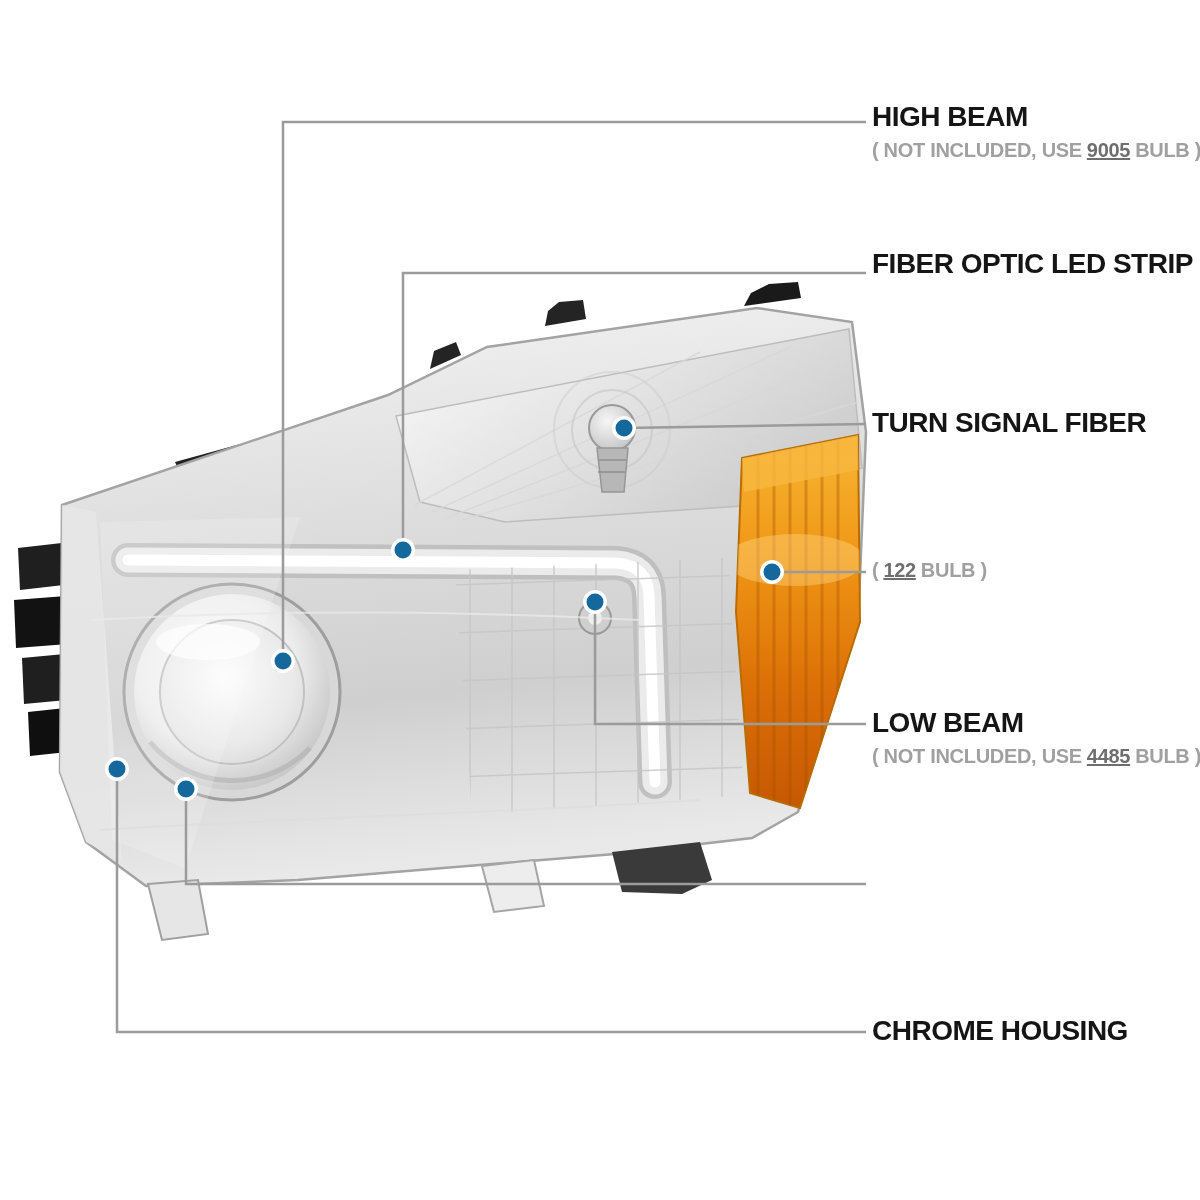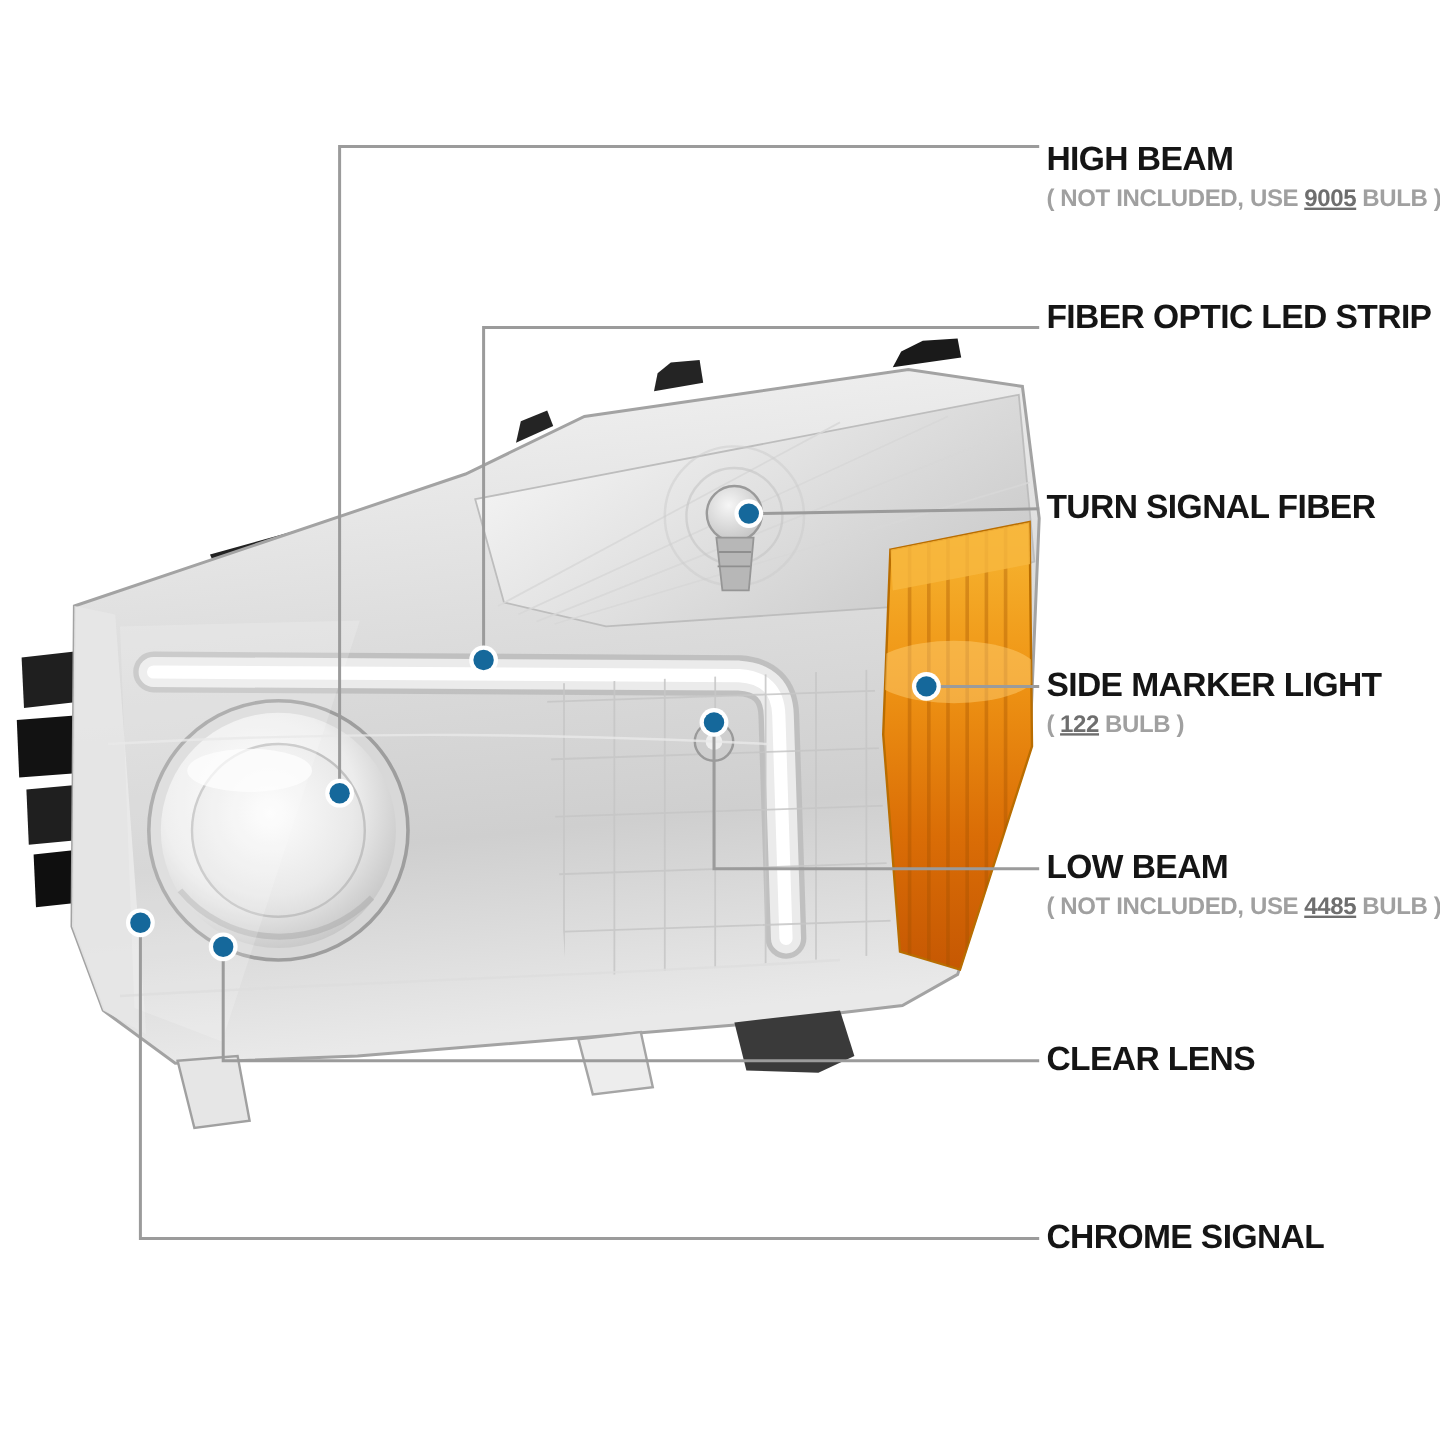--- a/index.html
+++ b/index.html
@@ -174,50 +174,46 @@
         <circle cx="186" cy="789" r="12" fill="#ffffff"></circle>
         <circle cx="186" cy="789" r="8.5" fill="#15689b"></circle>
       </g>
       <g>
         <circle cx="117" cy="769" r="12" fill="#ffffff"></circle>
         <circle cx="117" cy="769" r="8.5" fill="#15689b"></circle>
       </g>
     </g>
   </svg>
 
-  <div class="callout" style="top:116px">
+  <div class="callout" style="top:100px">
     <div class="callout-title">HIGH BEAM</div>
     <div class="callout-sub">
       <span>( NOT INCLUDED, USE</span><span class="bulb">9005</span><span>BULB )</span>
     </div>
   </div>
 
   <div class="callout" style="top:247px">
     <div class="callout-title">FIBER OPTIC LED STRIP</div>
   </div>
 
   <div class="callout" style="top:406px">
     <div class="callout-title">TURN SIGNAL FIBER</div>
   </div>
 
   <div class="callout" style="top:554px">
-    <div class="callout-title">SIDE MARKER LIGHT</div>
     <div class="callout-sub">
       <span>(</span><span class="bulb">122</span><span>BULB )</span>
     </div>
   </div>
 
   <div class="callout" style="top:706px">
     <div class="callout-title">LOW BEAM</div>
     <div class="callout-sub">
       <span>( NOT INCLUDED, USE</span><span class="bulb">4485</span><span>BULB )</span>
     </div>
   </div>
 
-  <div class="callout" style="top:866px">
-    <div class="callout-title">CLEAR LENS</div>
-  </div>
 
   <div class="callout" style="top:1014px">
-    <div class="callout-title">CHROME SIGNAL</div>
+    <div class="callout-title">CHROME HOUSING</div>
   </div>
 
 </div>
 
 </body></html>

